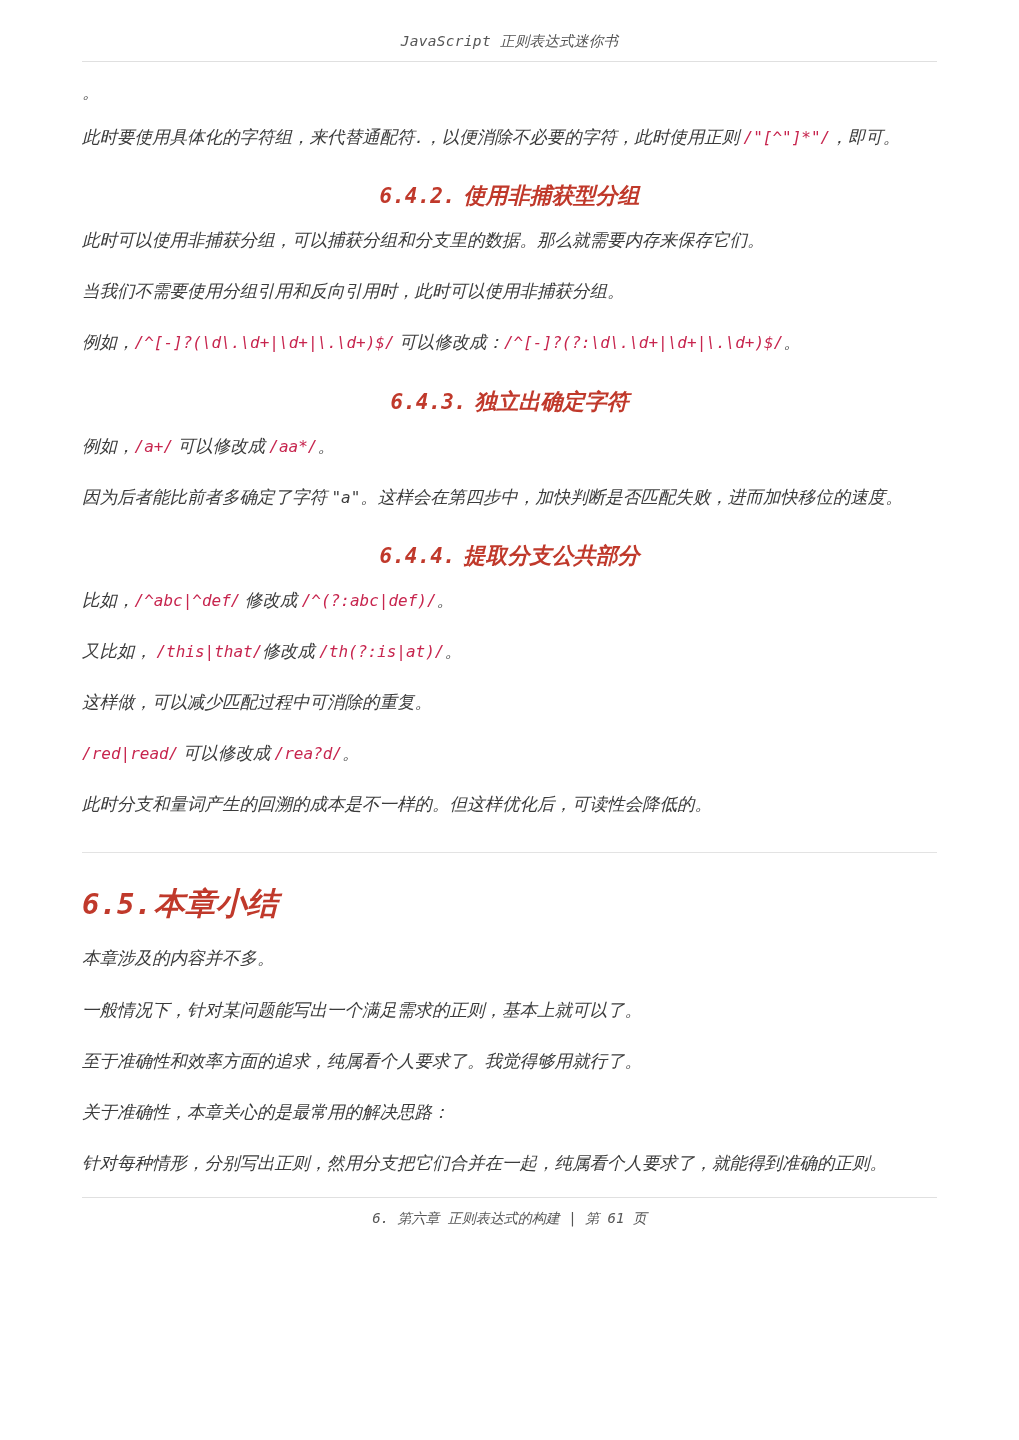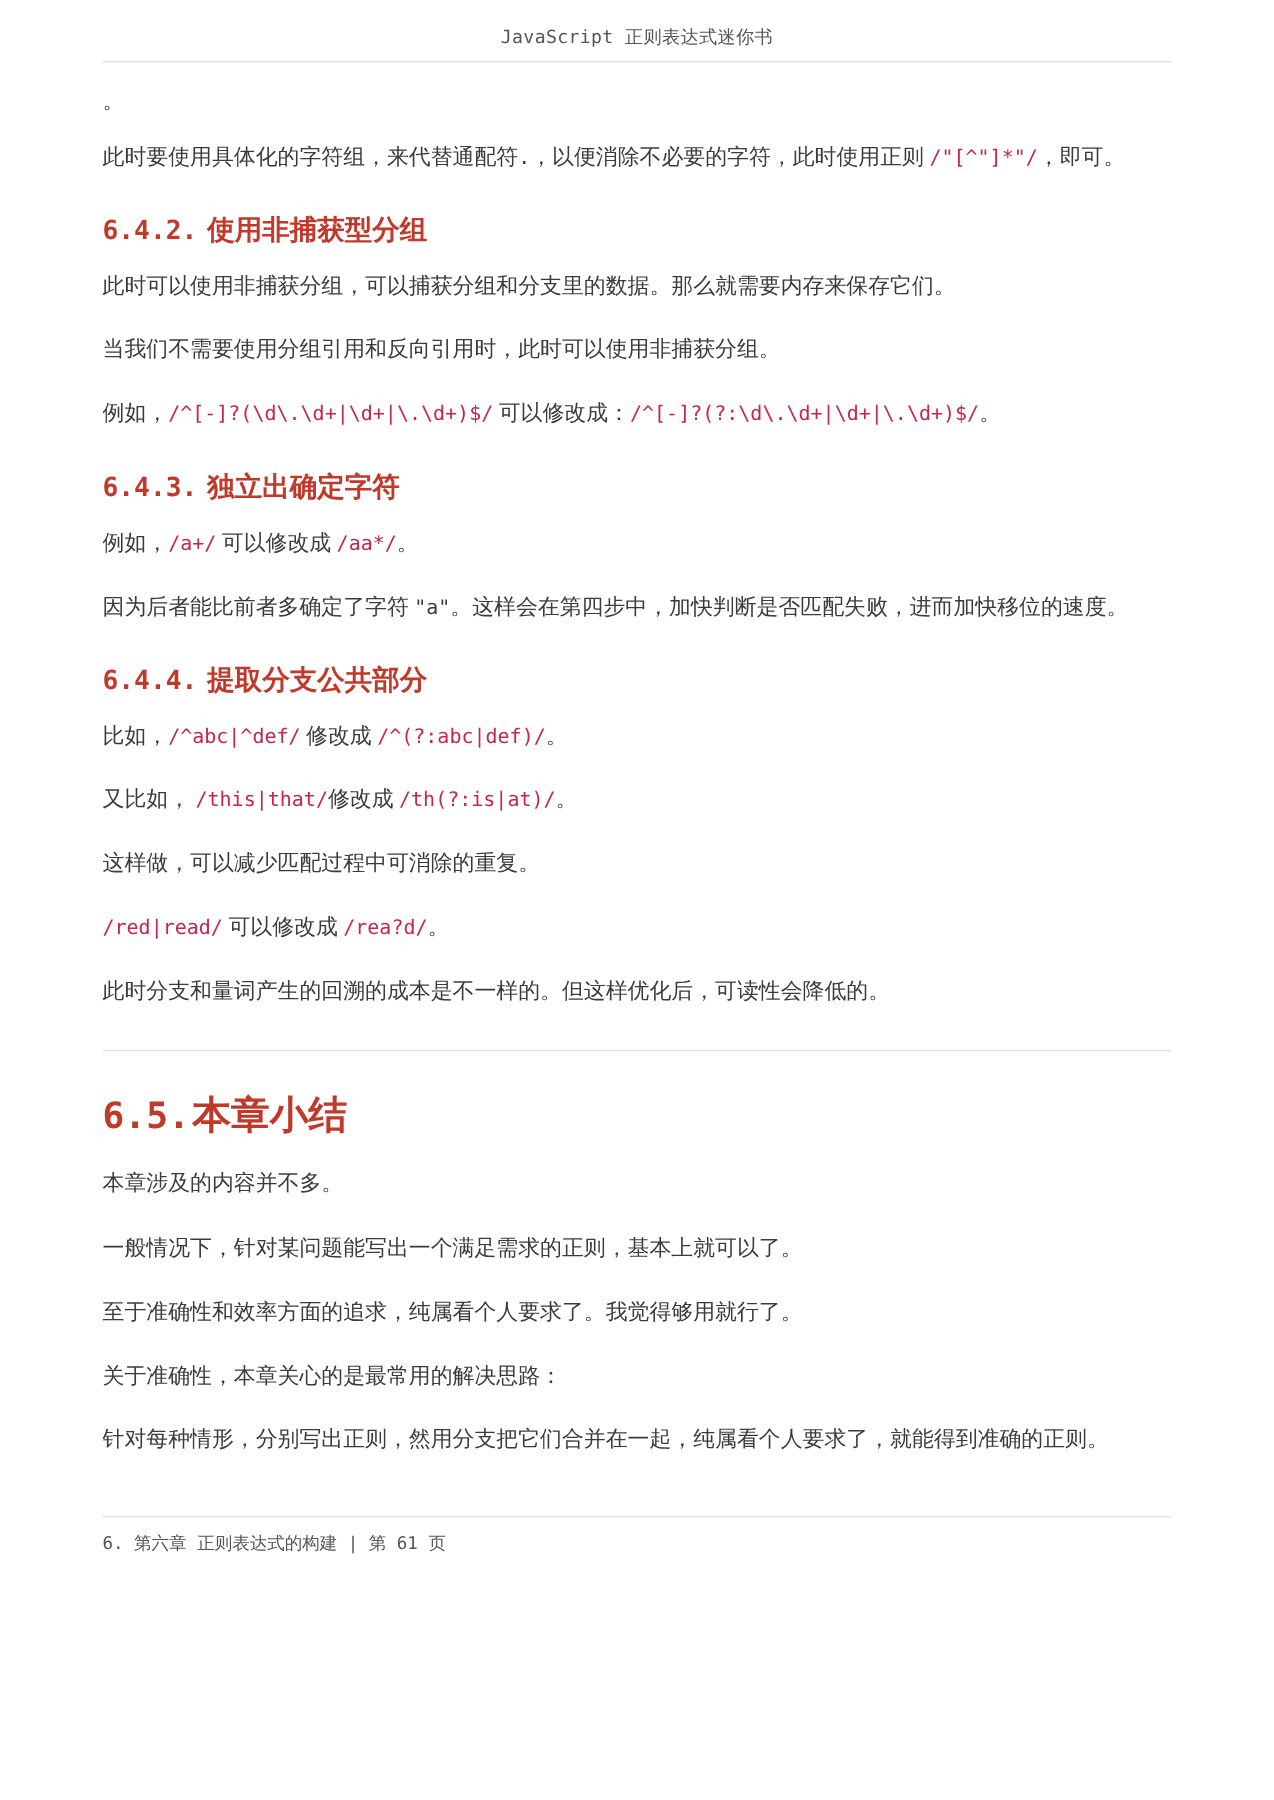--- a/index.html
+++ b/index.html
@@ -12,22 +12,23 @@
     height: 1440px;
     font-family: "Liberation Serif", serif;
     color: #333333;
     position: relative;
     overflow: hidden;
   }
   .page {
     width: 1019px;
     height: 1252px;
     box-sizing: border-box;
-    padding: 0 82px;
+    padding: 12px 82px;
     position: relative;
+    font-style: italic;
   }
   .header {
     text-align: center;
     font-family: "DejaVu Sans Mono", monospace;
     font-size: 14.5px;
     color: #555555;
     padding-top: 20px;
     padding-bottom: 10px;
     border-bottom: 1px solid #e0e0e0;
     letter-spacing: 0.3px;
@@ -51,20 +52,21 @@
     font-family: "DejaVu Sans Mono", monospace;
     font-size: 16px;
     color: #3b3b3b;
   }
   h3 {
     font-family: "Liberation Serif", serif;
     font-weight: bold;
     font-size: 22px;
     color: #c0392b;
     margin: 30px 0 16px 0;
+    text-align: center;
   }
   h3 .num {
     font-family: "DejaVu Sans Mono", monospace;
     font-size: 21px;
     font-weight: bold;
     margin-right: 8px;
   }
   h2 {
     font-family: "Liberation Serif", serif;
     font-weight: bold;
@@ -80,24 +82,24 @@
   }
   hr.sep {
     border: none;
     border-top: 1px solid #e3e3e3;
     margin: 34px 0 30px 0;
   }
   .footer {
     position: absolute;
     left: 82px;
     right: 82px;
-    bottom: 8px;
+    bottom: 24px;
     border-top: 1px solid #e0e0e0;
     padding-top: 12px;
-    text-align: left;
+    text-align: center;
     font-family: "DejaVu Sans Mono", monospace;
     font-size: 14px;
     color: #555555;
   }
   .dot-line {
     font-family: "Liberation Serif", serif;
     font-size: 17.5px;
     color: #3b3b3b;
     margin: 0 0 20px 0;
   }

